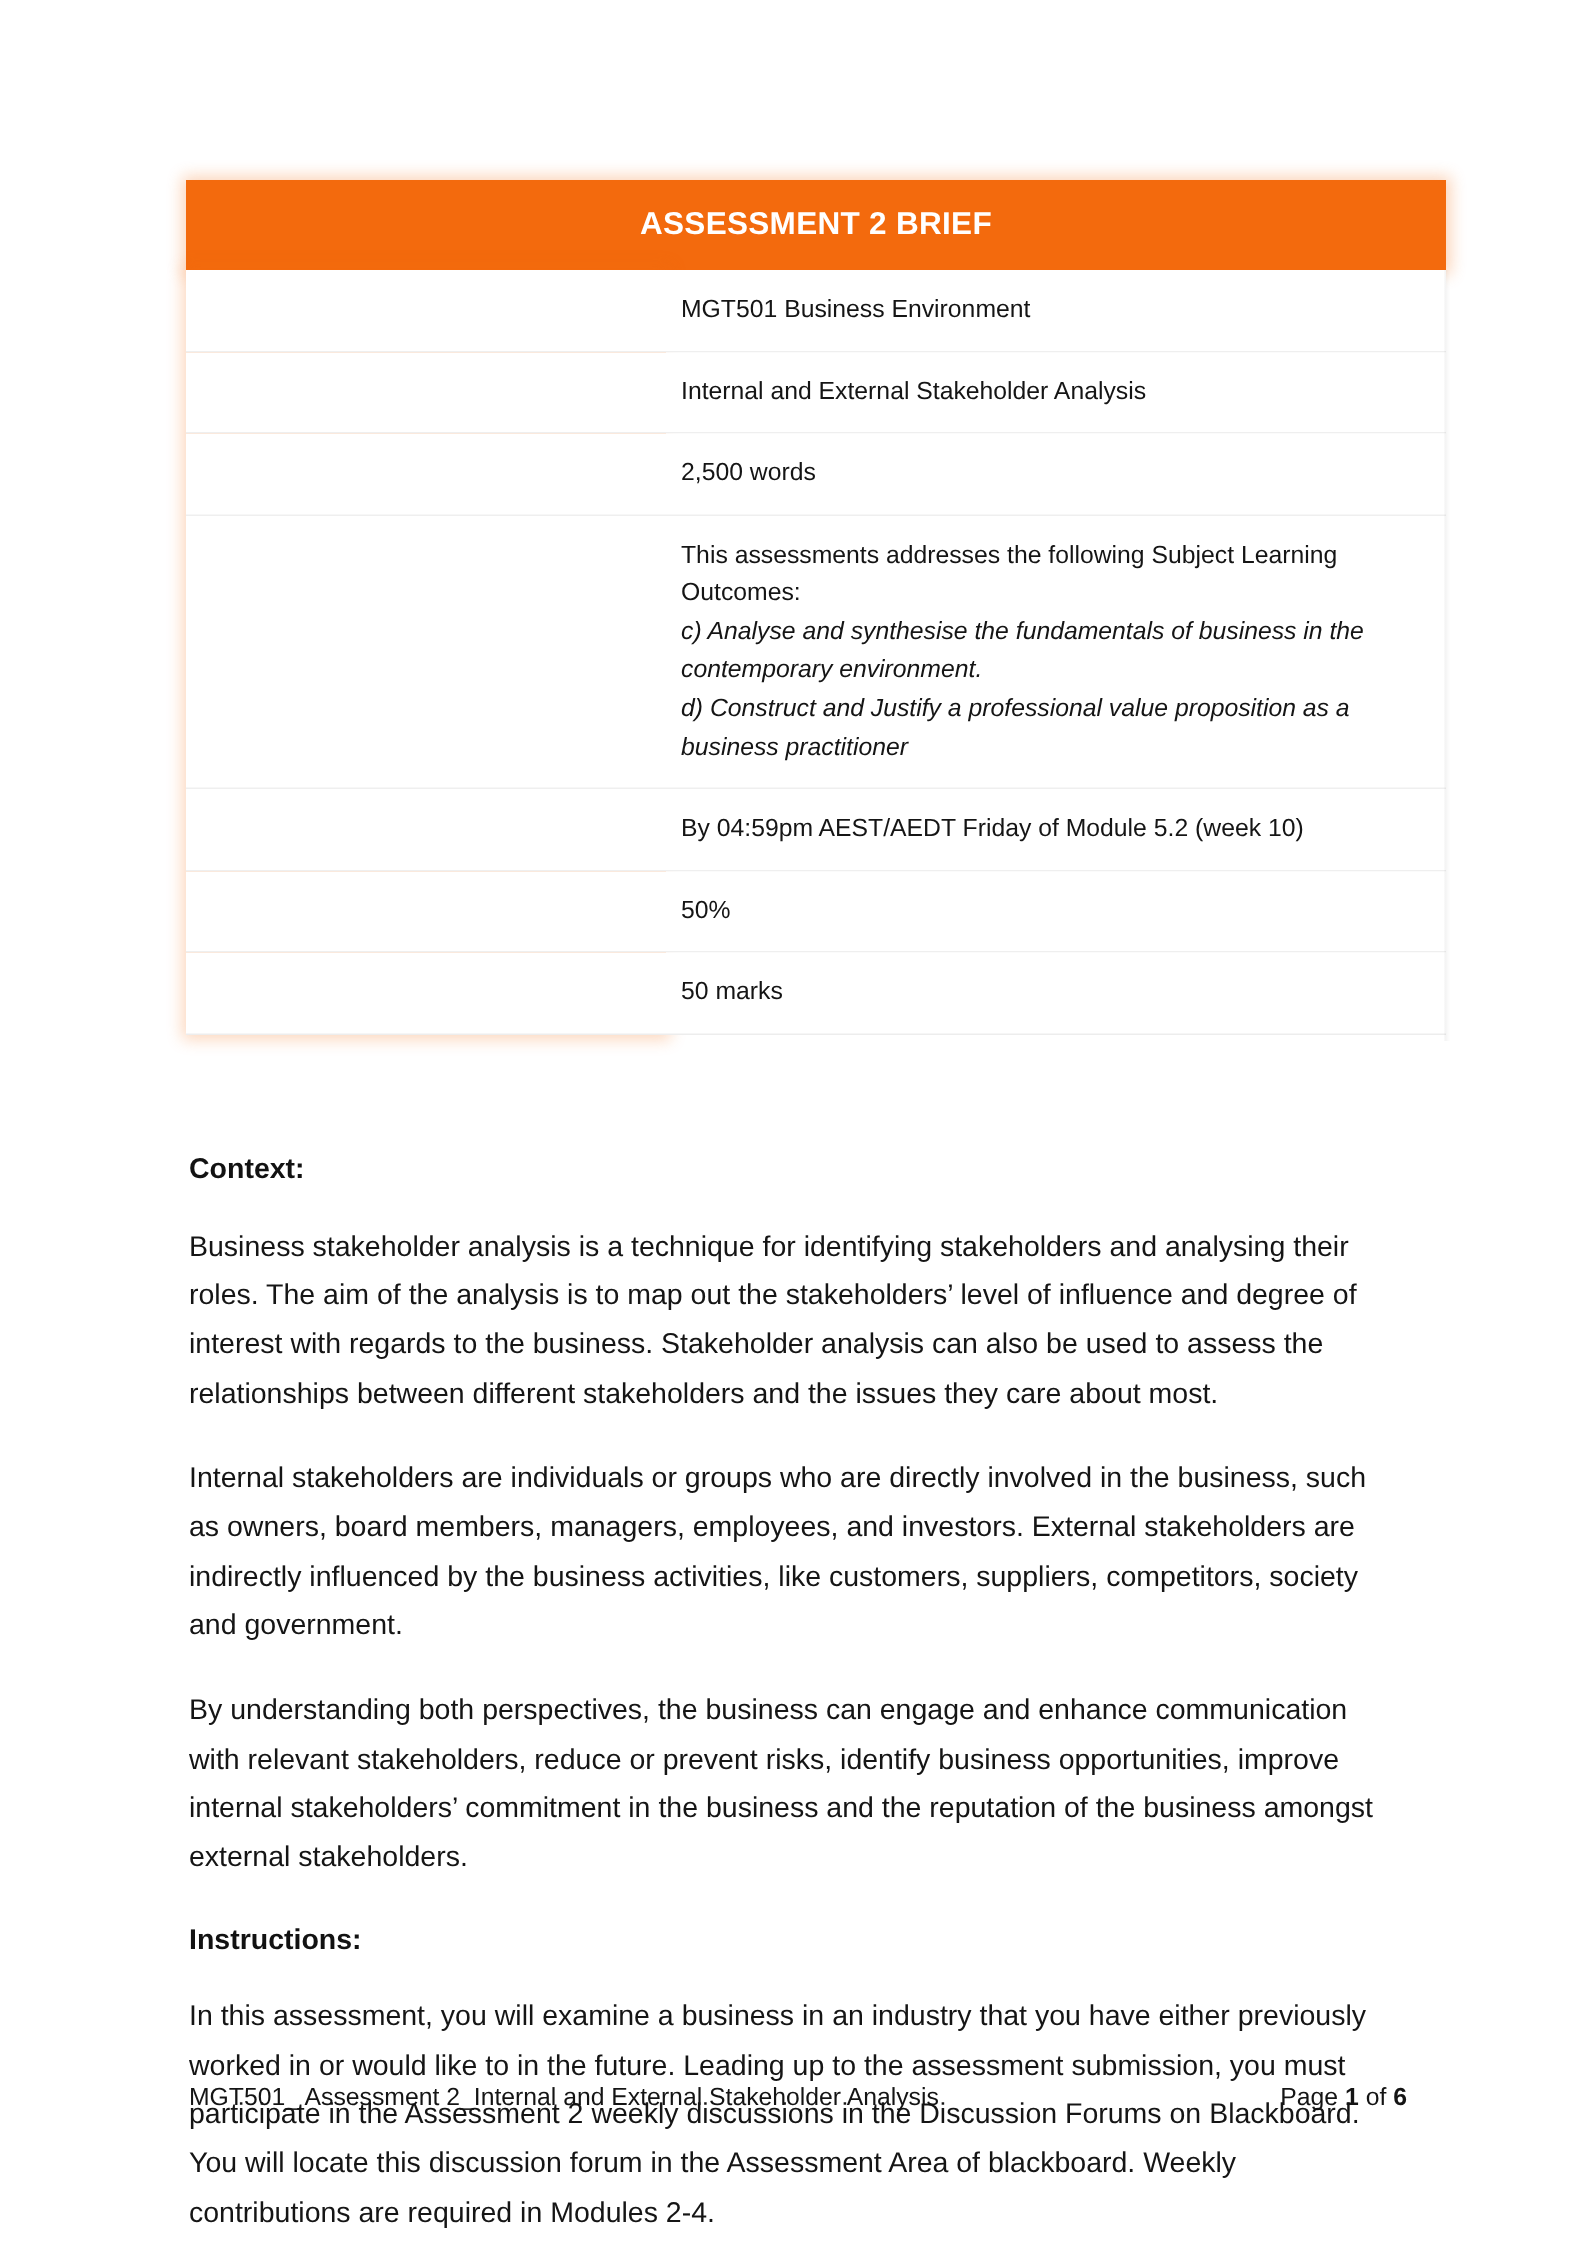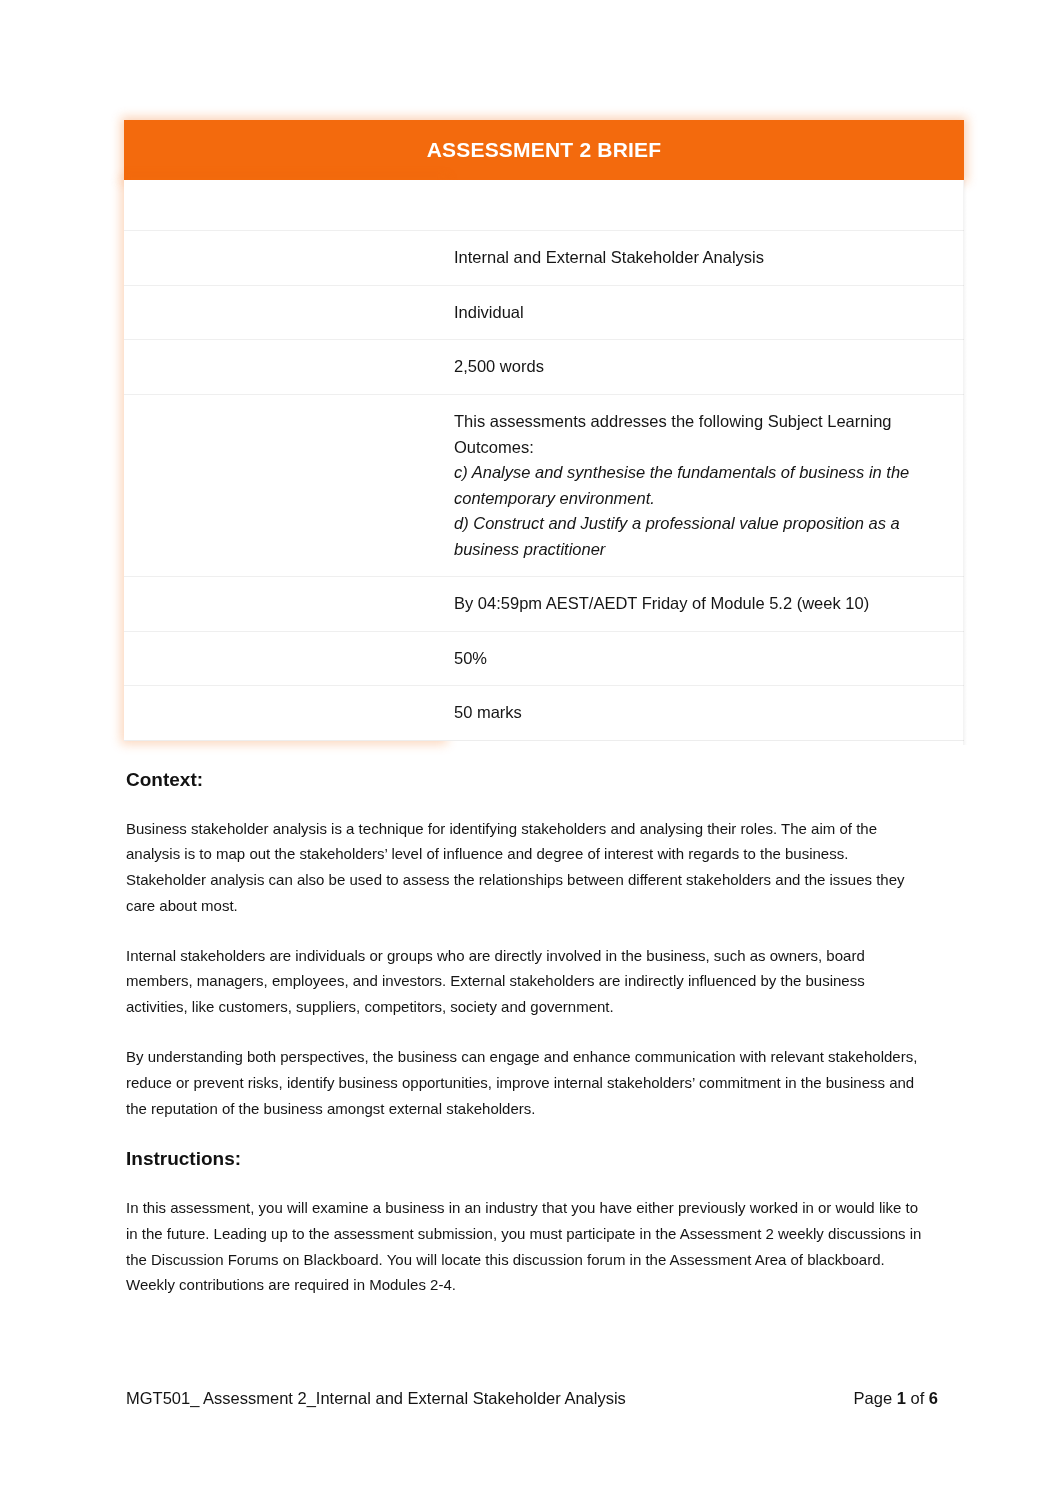--- a/index.html
+++ b/index.html
@@ -120,21 +120,21 @@
 
   .section-heading {
     font-size: 19px;
     font-weight: bold;
     color: #121212;
     margin: 0 0 21px 0;
     line-height: 1.5;
   }
 
   .para {
-    font-size: 15px;
+    font-size: 19px;
     line-height: 1.72;
     color: #151515;
     margin: 0 0 24px 0;
   }
   .para:last-child { margin-bottom: 0; }
 
   
   .footer {
     position: absolute;
     left: 126px;
@@ -157,35 +157,32 @@
 
     <div class="brief-header">
       <span>ASSESSMENT 2 BRIEF</span>
     </div>
 
     <div class="brief-rows">
       <div class="label-column-bg"></div>
 
       <div class="brief-row">
         <div class="row-label">Subject Code and Title</div>
+        <div class="row-value">
+          <p>MGT501 Business Environment</p>
+        </div>
       </div>
 
       <div class="brief-row">
         <div class="row-label">Assessment</div>
         <div class="row-value">
           <p>Internal and External Stakeholder Analysis</p>
         </div>
       </div>
 
-      <div class="brief-row">
-        <div class="row-label">Individual/Group</div>
-        <div class="row-value">
-          <p>Individual</p>
-        </div>
-      </div>
 
       <div class="brief-row">
         <div class="row-label">Length</div>
         <div class="row-value">
           <p>2,500 words</p>
         </div>
       </div>
 
       <div class="brief-row row-tall">
         <div class="row-label">Learning Outcomes</div>

